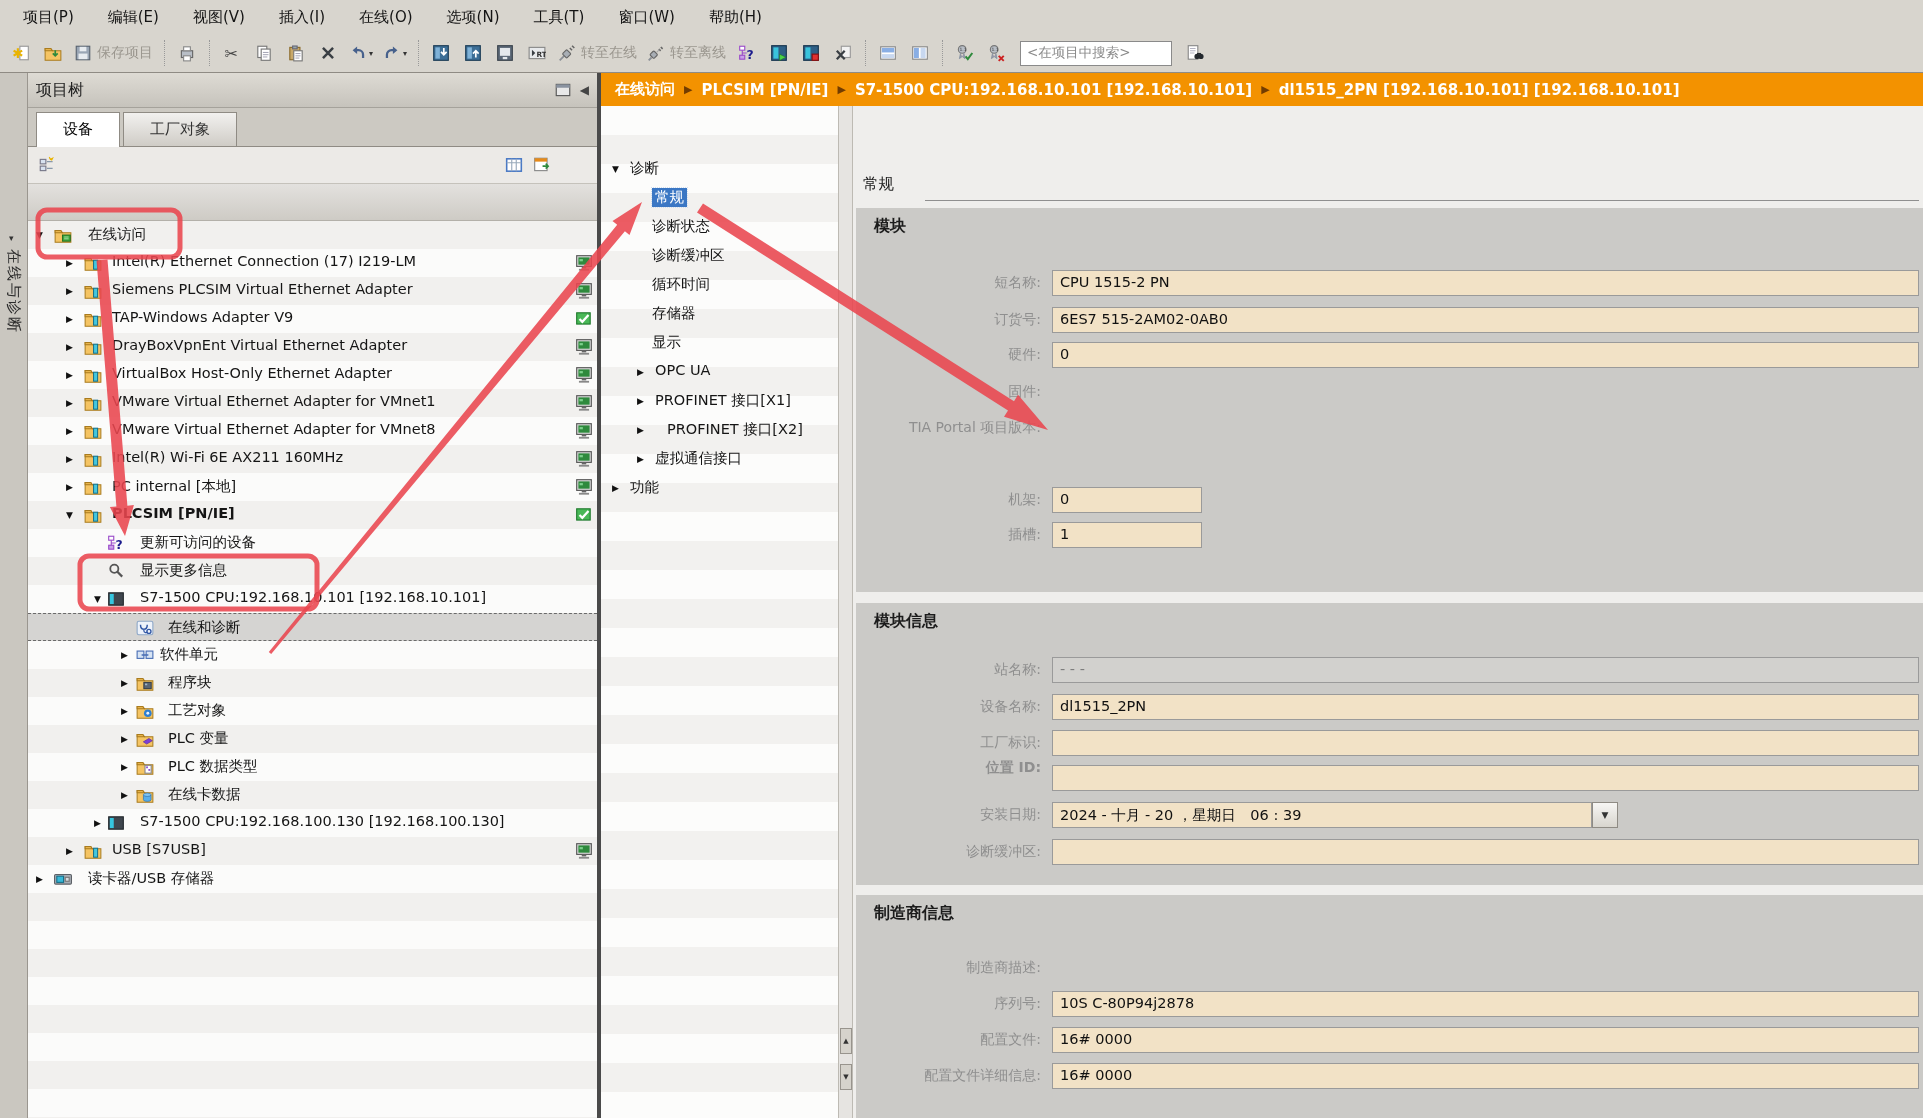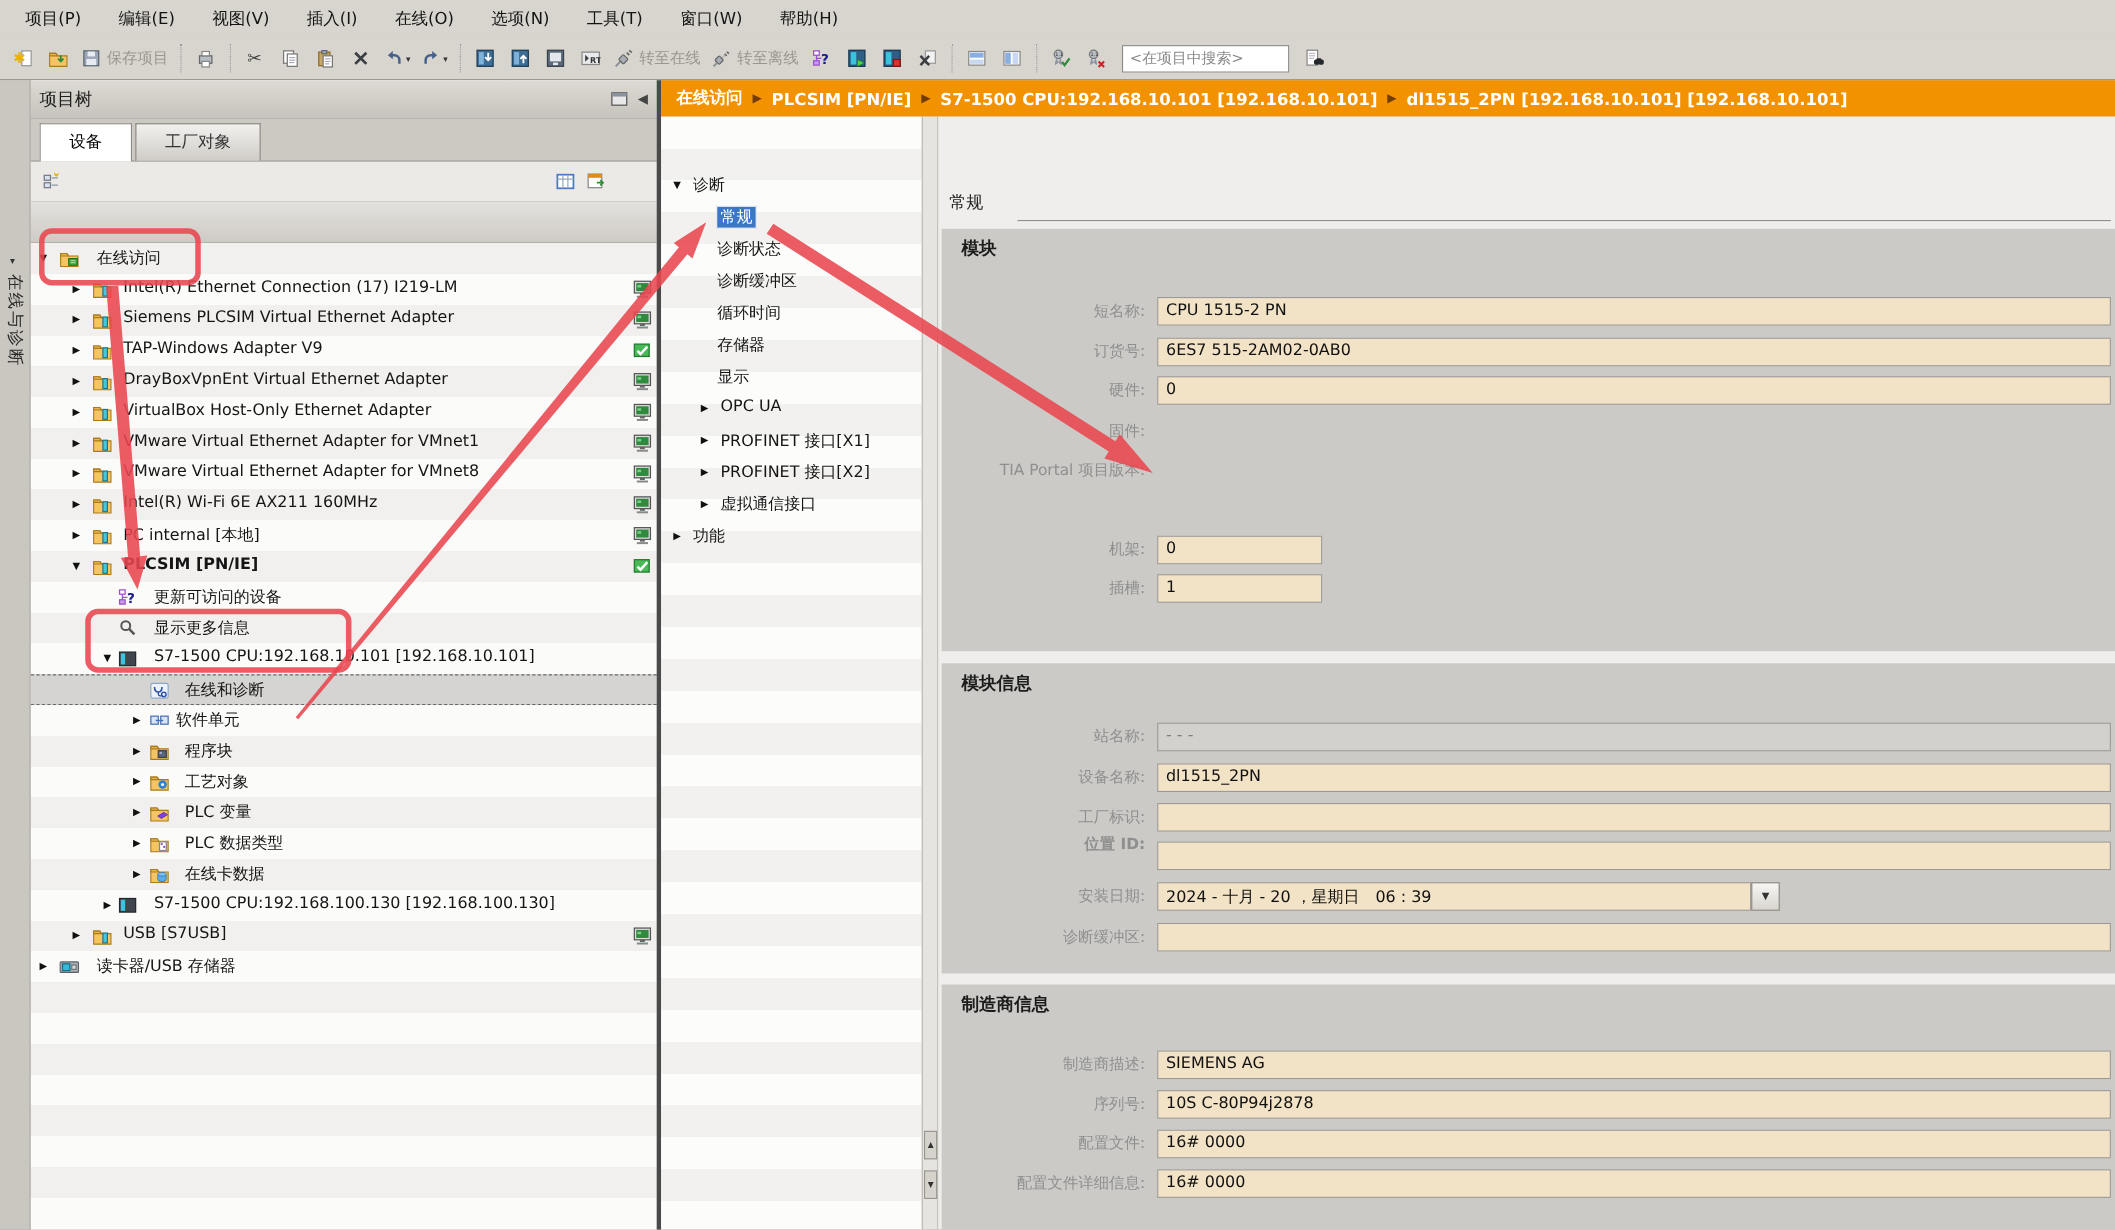--- a/index.html
+++ b/index.html
@@ -719,21 +719,21 @@
         <div class="drow">
           <span class="arr" style="left: 36px;">▶</span>
           <span class="dlabel" style="left: 54px;">OPC UA</span>
         </div>
         <div class="drow">
           <span class="arr" style="left: 36px;">▶</span>
           <span class="dlabel" style="left: 54px;">PROFINET 接口[X1]</span>
         </div>
         <div class="drow">
           <span class="arr" style="left: 36px;">▶</span>
-          <span class="dlabel" style="left: 54px; text-align: right;">PROFINET 接口[X2]</span>
+          <span class="dlabel" style="left: 66px; text-align: right;">PROFINET 接口[X2]</span>
         </div>
         <div class="drow">
           <span class="arr" style="left: 36px;">▶</span>
           <span class="dlabel" style="left: 54px;">虚拟通信接口</span>
         </div>
         <div class="drow">
           <span class="arr" style="left: 11px;">▶</span>
           <span class="dlabel" style="left: 29px;">功能</span>
         </div>
       </div>
@@ -775,21 +775,20 @@
           <div class="frow-field wide" style="top: 162px;"></div>
           <div class="frow-label" style="top: 203px;">安装日期:</div>
           <div class="frow-field date" style="top: 199px;">2024 - 十月 - 20 ，星期日　06 : 39</div>
           <div class="dropbtn" style="top: 199px; left: 736px;">▼</div>
           <div class="frow-label" style="top: 240px;">诊断缓冲区:</div>
           <div class="frow-field wide" style="top: 236px;"></div>
         </div>
         <div class="section" style="top: 789px; height: 329px;">
           <div class="shead">制造商信息</div>
           <div class="frow-label" style="top: 64px;">制造商描述:</div>
-          <div class="frow-field wide" style="top: 60px;">SIEMENS AG</div>
           <div class="frow-label" style="top: 100px;">序列号:</div>
           <div class="frow-field wide" style="top: 96px;">10S C-80P94j2878</div>
           <div class="frow-label" style="top: 136px;">配置文件:</div>
           <div class="frow-field wide" style="top: 132px;">16# 0000</div>
           <div class="frow-label" style="top: 172px;">配置文件详细信息:</div>
           <div class="frow-field wide" style="top: 168px;">16# 0000</div>
         </div>
       </div>
   </div>
 

